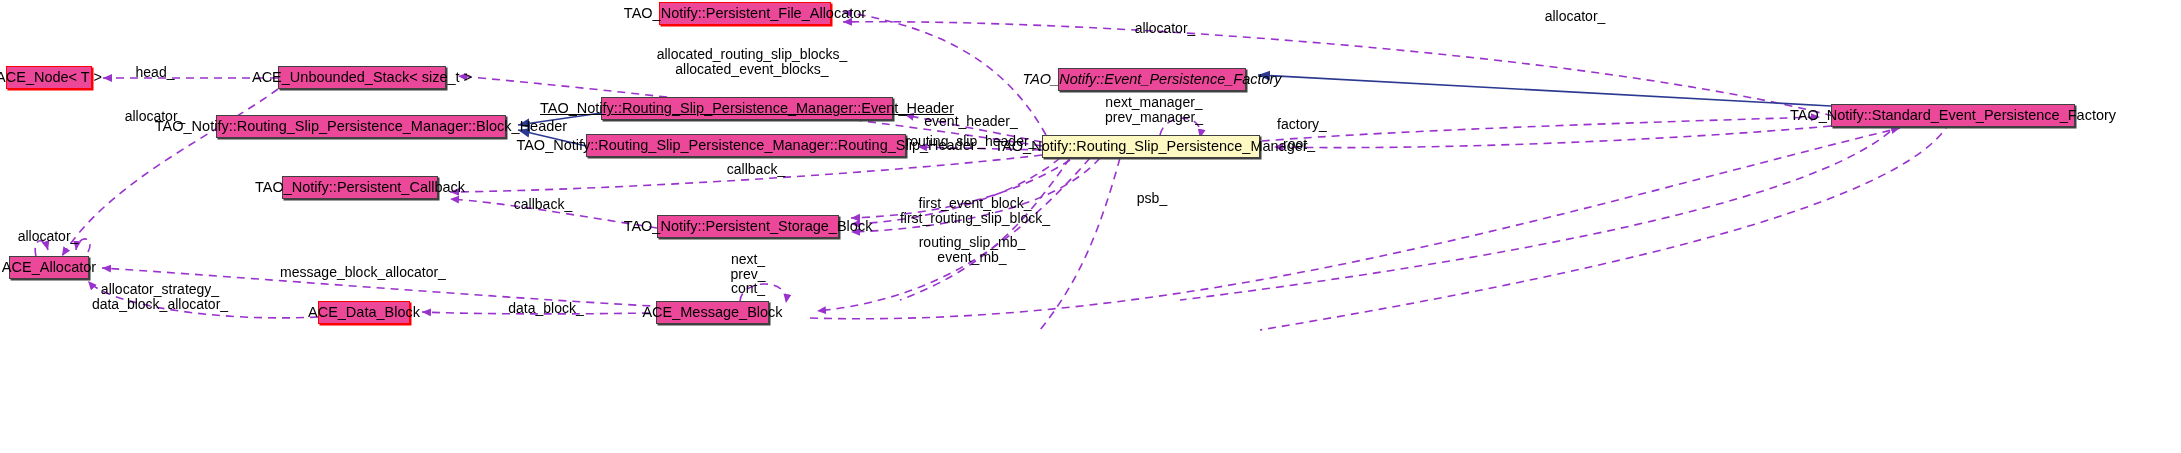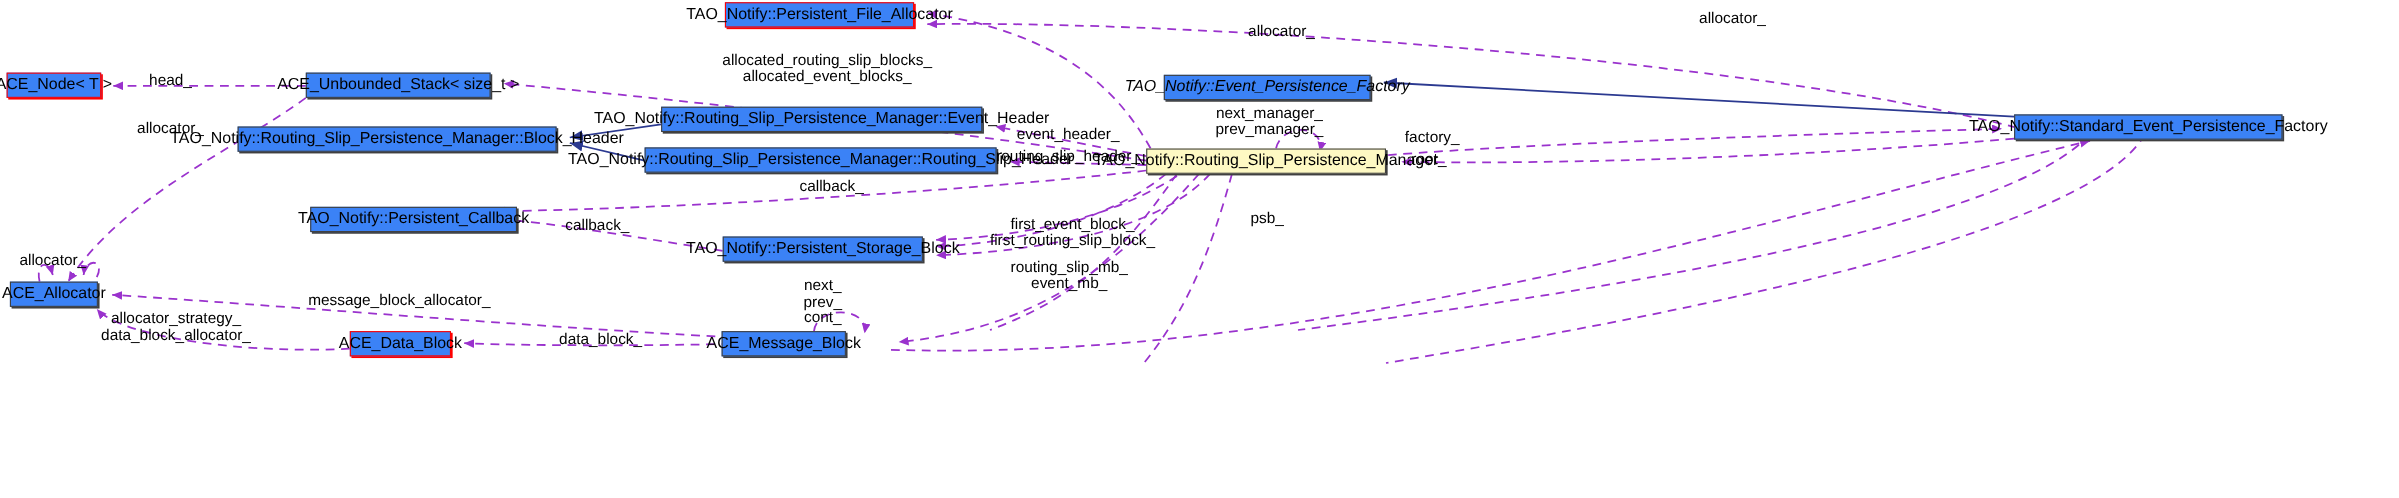--- a/index.html
+++ b/index.html
@@ -18,21 +18,21 @@
   #edge-layer {
     position: absolute;
     left: 0;
     top: 0;
     width: 2181px;
     height: 453px;
   }
   .node {
     position: absolute;
     box-sizing: border-box;
-    background: #3b82f6;
+    background: #ec4899;
     border: 1px solid #404040;
     font-size: 14.5px;
     line-height: 1;
     color: #000000;
     white-space: nowrap;
     display: flex;
     align-items: center;
     justify-content: center;
     padding: 0 9px;
     height: 23px;
@@ -139,27 +139,27 @@
   <div id="nodes">
       <div class="node redborder" style="left: 6px; top: 66px; width: 86px;">
         <span>ACE_Node&lt; T &gt;</span>
       </div>
       <div class="node" style="left: 278px; top: 66px; width: 168px;">
         <span>ACE_Unbounded_Stack&lt; size_t &gt;</span>
       </div>
       <div class="node" style="left: 216px; top: 115px; width: 290px;">
         <span>TAO_Notify::Routing_Slip_Persistence_Manager::Block_Header</span>
       </div>
-      <div class="node" style="left: 601px; top: 97px; width: 292px;">
+      <div class="node" style="left: 601px; top: 97px; width: 292px; text-decoration: underline;">
         <span>TAO_Notify::Routing_Slip_Persistence_Manager::Event_Header</span>
       </div>
       <div class="node" style="left: 586px; top: 134px; width: 320px;">
         <span>TAO_Notify::Routing_Slip_Persistence_Manager::Routing_Slip_Header</span>
       </div>
-      <div class="node" style="left: 282px; top: 188px; width: 188px;">
+      <div class="node" style="left: 282px; top: 176px; width: 156px;">
         <span>TAO_Notify::Persistent_Callback</span>
       </div>
       <div class="node" style="left: 9px; top: 256px; width: 80px;">
         <span>ACE_Allocator</span>
       </div>
       <div class="node" style="left: 657px; top: 215px; width: 182px;">
         <span>TAO_Notify::Persistent_Storage_Block</span>
       </div>
       <div class="node redborder" style="left: 318px; top: 301px; width: 92px;">
         <span>ACE_Data_Block</span>

